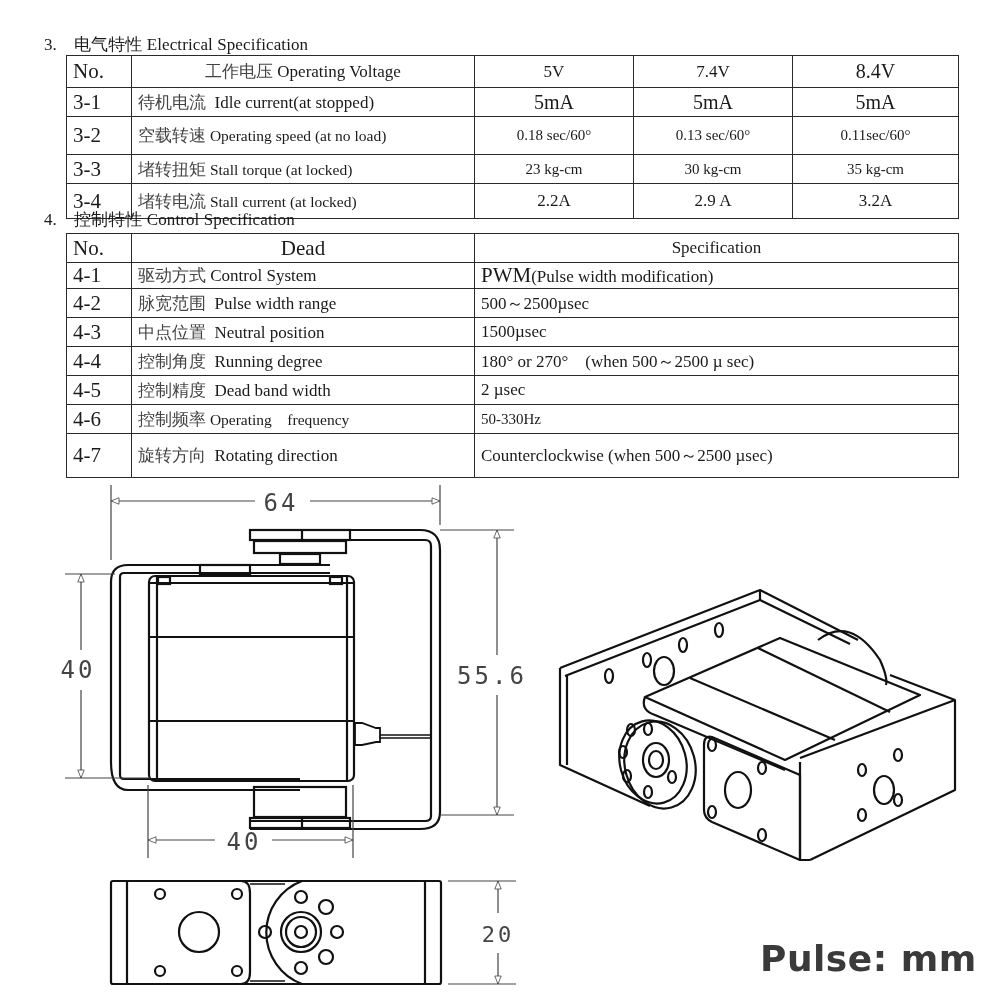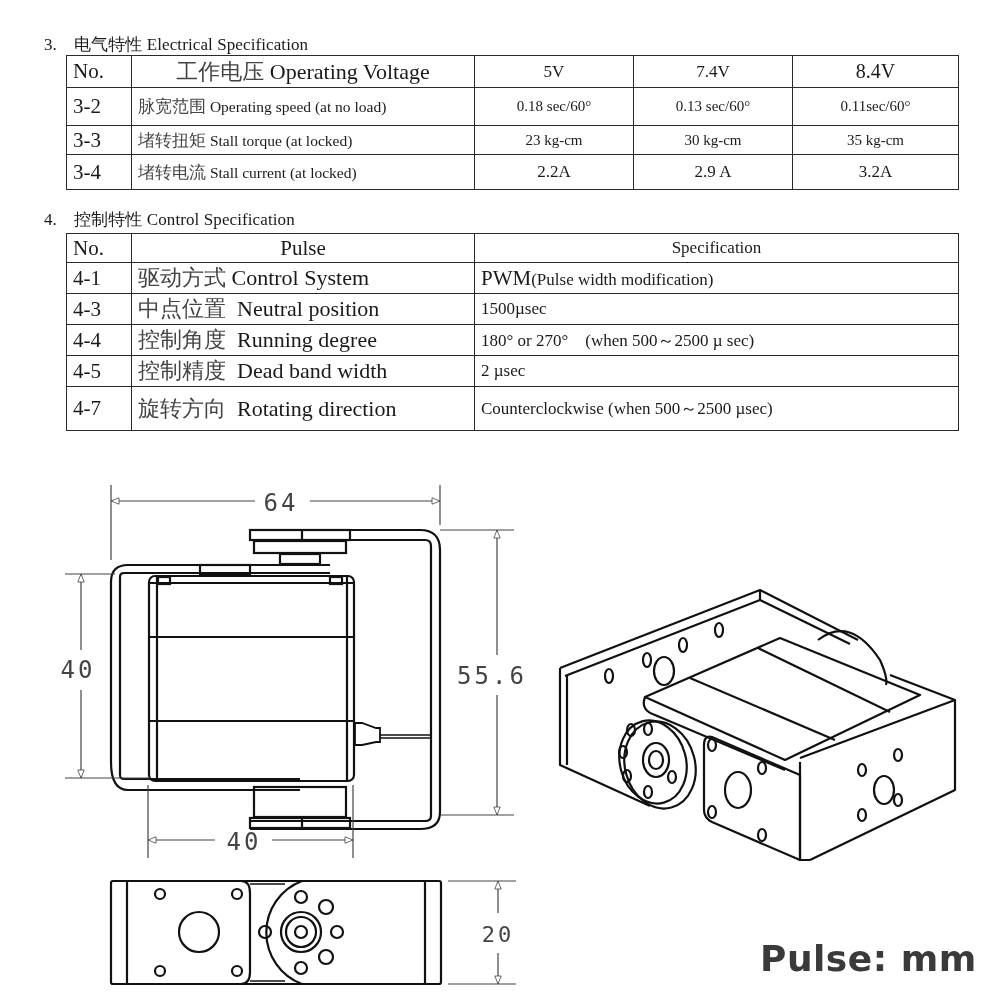--- a/index.html
+++ b/index.html
@@ -3,21 +3,21 @@
 <meta charset="utf-8">
 <style>
   html,body{margin:0;padding:0;background:#ffffff;}
   body{width:1001px;height:1001px;position:relative;overflow:hidden;
        font-family:"Liberation Serif","DejaVu Serif",serif;color:#1a1a1a;}
   .section-title{position:absolute;left:44px;font-size:17px;white-space:nowrap;letter-spacing:0.1px;}
   .section-title .num{display:inline-block;width:30px;}
   table.spec{position:absolute;border-collapse:collapse;table-layout:fixed;}
   table.spec td{border:1.6px solid #2a2a2a;padding:0 6px;white-space:nowrap;overflow:hidden;vertical-align:middle;}
   td.no{font-size:21px;padding-left:6px;}
-  td.item{font-size:22px;}
+  td.item{font-size:17px;}
   td.item .zh{color:#444;}
   td.item.small{font-size:15.5px;}
   td.item.small .zh{font-size:17px;}
   td.c{text-align:center;}
   td.big{font-size:20px;}
   td.med{font-size:17px;}
   td.sm{font-size:15px;}
   td.spec{font-size:17px;}
   td.spec.oldstyle{font-size:15px;}
   .drawing{position:absolute;left:0;top:0;width:1001px;height:1001px;pointer-events:none;}
@@ -41,23 +41,30 @@
       <col style="width:166px">
   </colgroup>
   <tbody>
       <tr style="height:32px">
     <td class="no">No.</td>
     <td class="item c"><span class="zh">工作电压</span> <span>Operating Voltage</span></td>
     <td class="c med">5V</td>
     <td class="c med">7.4V</td>
     <td class="c big">8.4V</td>
   </tr>
+  <tr style="height:29px">
+    <td class="no">3-1</td>
+    <td class="item"><span class="zh">待机电流</span>&nbsp; <span>Idle current(at stopped)</span></td>
+    <td class="c big">5mA</td>
+    <td class="c big">5mA</td>
+    <td class="c big">5mA</td>
+  </tr>
   <tr style="height:38px">
     <td class="no">3-2</td>
-    <td class="item small"><span class="zh">脉宽范围</span> <span>Operating speed (at no load)</span></td>
+    <td class="item small"><span class="zh">空载转速</span> <span>Operating speed (at no load)</span></td>
     <td class="c sm">0.18 sec/60°</td>
     <td class="c sm">0.13 sec/60°</td>
     <td class="c sm">0.11sec/60°</td>
   </tr>
   <tr style="height:29px">
     <td class="no">3-3</td>
     <td class="item small"><span class="zh">堵转扭矩</span> <span>Stall torque (at locked)</span></td>
     <td class="c sm">23 kg-cm</td>
     <td class="c sm">30 kg-cm</td>
     <td class="c sm">35 kg-cm</td>
@@ -78,42 +85,52 @@
 
 <table class="spec" style="left:66px;top:233px;width:892px;">
   <colgroup>
     <col style="width:65px">
       <col style="width:343px">
       <col style="width:484px">
   </colgroup>
   <tbody>
       <tr style="height:29px">
     <td class="no">No.</td>
-    <td class="c" style="font-size:21px">Pulse</td>
+    <td class="c" style="font-size:21px">Dead</td>
     <td class="c" style="font-size:17px">Specification</td>
   </tr>
   <tr style="height:25px">
     <td class="no">4-1</td>
     <td class="item"><span class="zh">驱动方式</span> <span>Control System</span></td>
     <td class="spec"><span style="font-size:21px">PWM</span><span>(Pulse width modification)</span></td>
   </tr>
   <tr style="height:29px">
+    <td class="no">4-2</td>
+    <td class="item"><span class="zh">脉宽范围</span>&nbsp; <span>Pulse width range</span></td>
+    <td class="spec">500～2500µsec</td>
+  </tr>
+  <tr style="height:29px">
     <td class="no">4-3</td>
     <td class="item"><span class="zh">中点位置</span>&nbsp; <span>Neutral position</span></td>
     <td class="spec">1500µsec</td>
   </tr>
   <tr style="height:29px">
     <td class="no">4-4</td>
     <td class="item"><span class="zh">控制角度</span>&nbsp; <span>Running degree</span></td>
     <td class="spec" style="white-space:pre">180° or 270°    (when 500～2500 µ sec)</td>
   </tr>
   <tr style="height:29px">
     <td class="no">4-5</td>
     <td class="item"><span class="zh">控制精度</span>&nbsp; <span>Dead band width</span></td>
     <td class="spec">2 µsec</td>
+  </tr>
+  <tr style="height:29px">
+    <td class="no">4-6</td>
+    <td class="item small" style="white-space:pre"><span class="zh">控制频率</span> <span>Operating    frequency</span></td>
+    <td class="spec oldstyle">50-330Hz</td>
   </tr>
   <tr style="height:44px">
     <td class="no">4-7</td>
     <td class="item"><span class="zh">旋转方向</span>&nbsp; <span>Rotating direction</span></td>
     <td class="spec">Counterclockwise (when 500～2500 µsec)</td>
   </tr>
 </tbody>
   </table>
 
 <svg class="drawing" viewBox="0 0 1001 1001" xmlns="http://www.w3.org/2000/svg">

